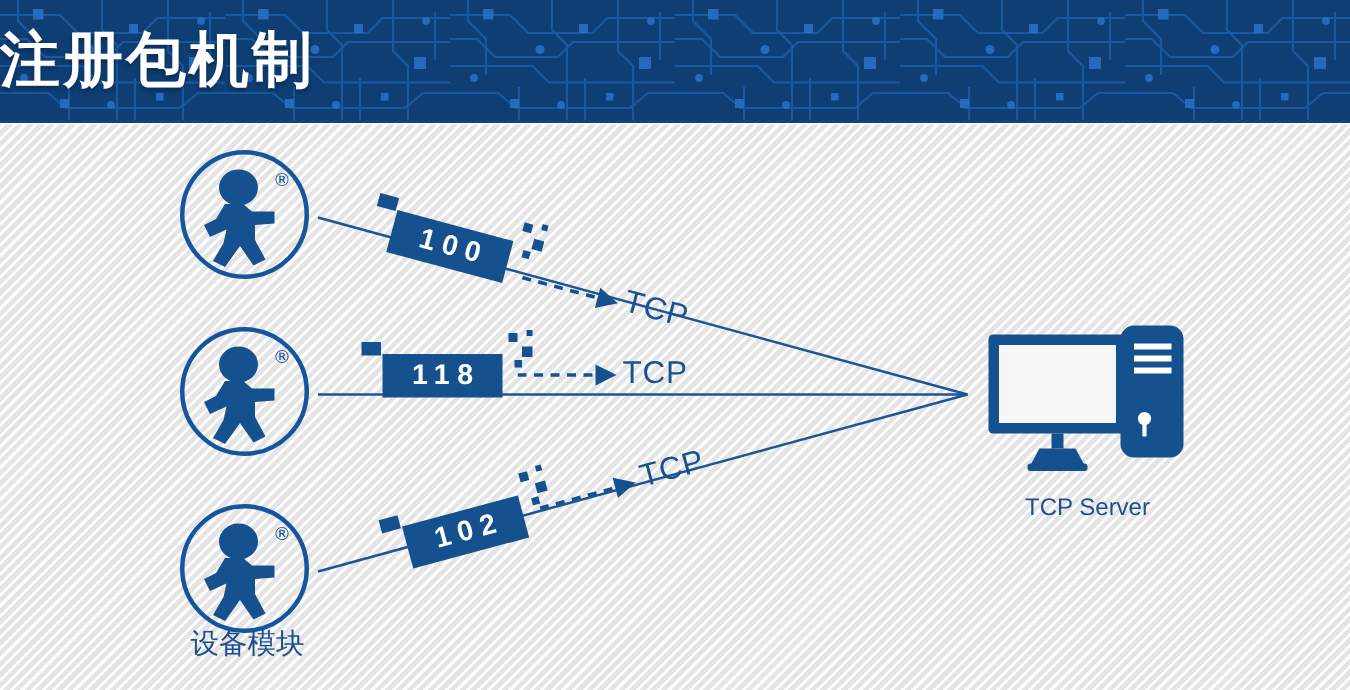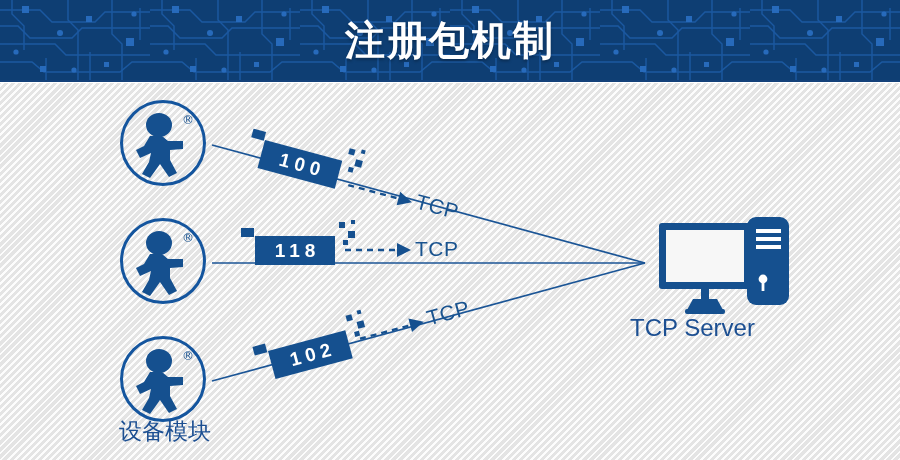--- a/index.html
+++ b/index.html
@@ -33,21 +33,20 @@
     position: absolute;
     left: 0; top: 0;
     width: 900px;
     height: 82px;
   }
   #header-title {
     position: absolute;
     left: 0;
     top: 14px;
     width: 900px;
-    text-align: center;
     color: #ffffff;
     font-size: 40px;
     font-weight: bold;
     letter-spacing: 2px;
     line-height: 52px;
     text-shadow: 0 2px 3px rgba(0,0,0,.28);
     font-family: "DejaVu Sans", "Liberation Sans", sans-serif;
   }
   #header-bottom-line {
     position: absolute;
@@ -141,36 +140,37 @@
   #server {
     position: absolute;
     left: 655px;
     top: 132px;
     width: 140px;
     height: 110px;
   }
   #server-label {
     position: absolute;
     left: 630px;
-    top: 231px;
+    top: 247px;
     width: 190px;
+    text-align: center;
     color: #1c4f92;
-    font-size: 24px;
+    font-size: 16px;
     font-family: "Liberation Sans", sans-serif;
   }
 
   
   #device-group-label {
     position: absolute;
     left: 90px;
     top: 333px;
     width: 150px;
     text-align: center;
     color: #1c4f92;
-    font-size: 23px;
+    font-size: 19px;
     font-family: "DejaVu Sans", "Liberation Sans", sans-serif;
   }
 </style>
 </head>
 <body>
 
 <div id="stage">
 
   <div id="header">
     <svg id="header-circuit" viewBox="0 0 900 82" preserveAspectRatio="none">

